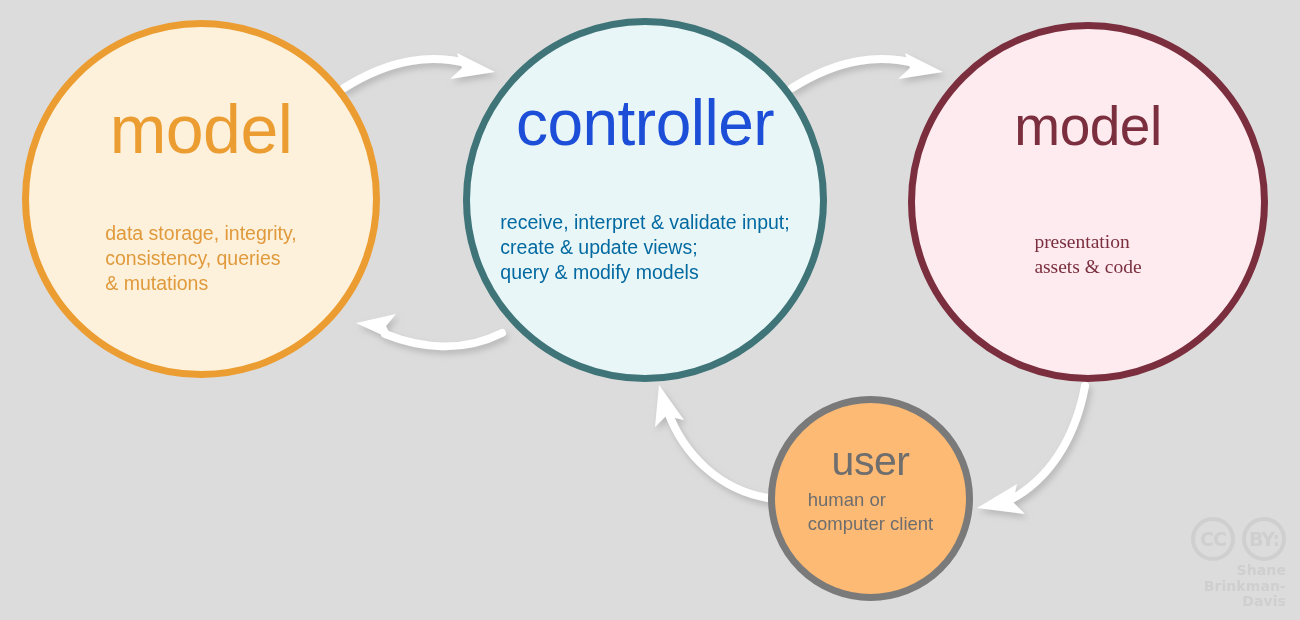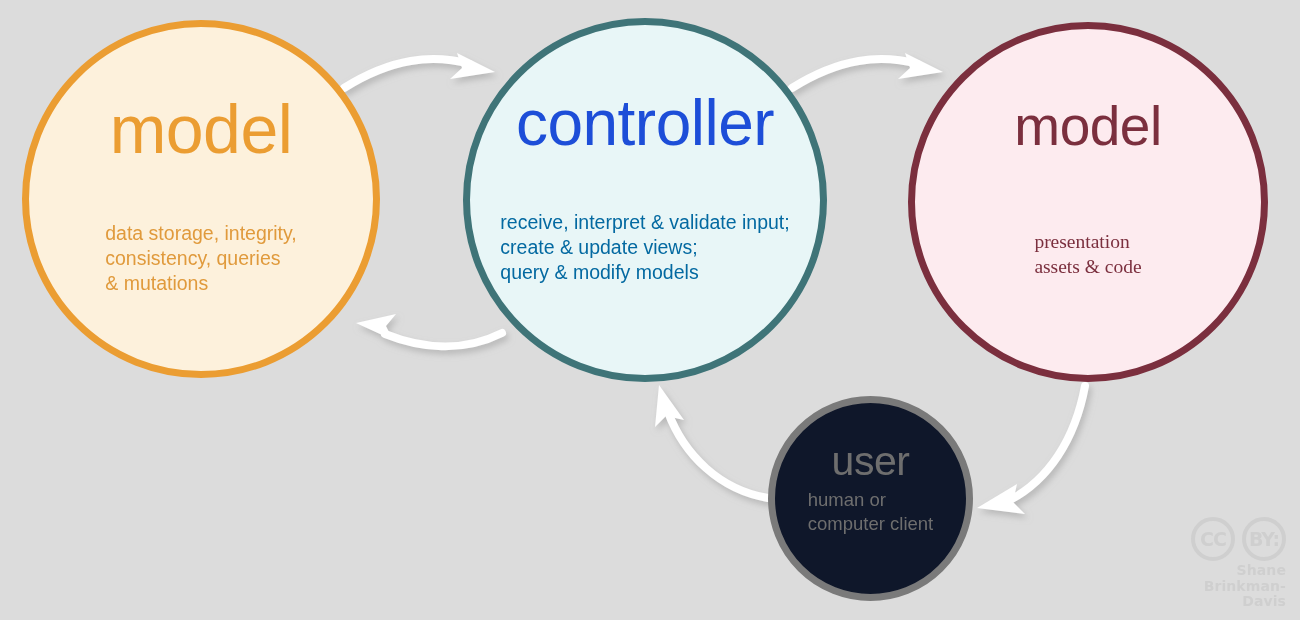--- a/index.html
+++ b/index.html
@@ -82,21 +82,21 @@
     border: 7px solid #7b2f3e;
   }
   #node-view .node-inner { padding-top: 70px; }
   #node-view .node-title { font-size: 55px; color: #7b2f3e; }
   #node-view .node-desc  { font-size: 19.5px; color: #7b2f3e; margin-top: 76px; font-family: Liberation Serif, serif; }
 
   
   #node-user {
     left: 768px; top: 396px;
     width: 205px; height: 205px;
-    background: #0f172a;
+    background: #fdba74;
     border: 7px solid #7a7a7a;
   }
   #node-user .node-inner { padding-top: 38px; }
   #node-user .node-title { font-size: 41px; color: #6e6e6e; }
   #node-user .node-desc  { font-size: 18.5px; color: #6e6e6e; margin-top: 6px; }
 
   
   #watermark {
     position: absolute;
     right: 14px;

